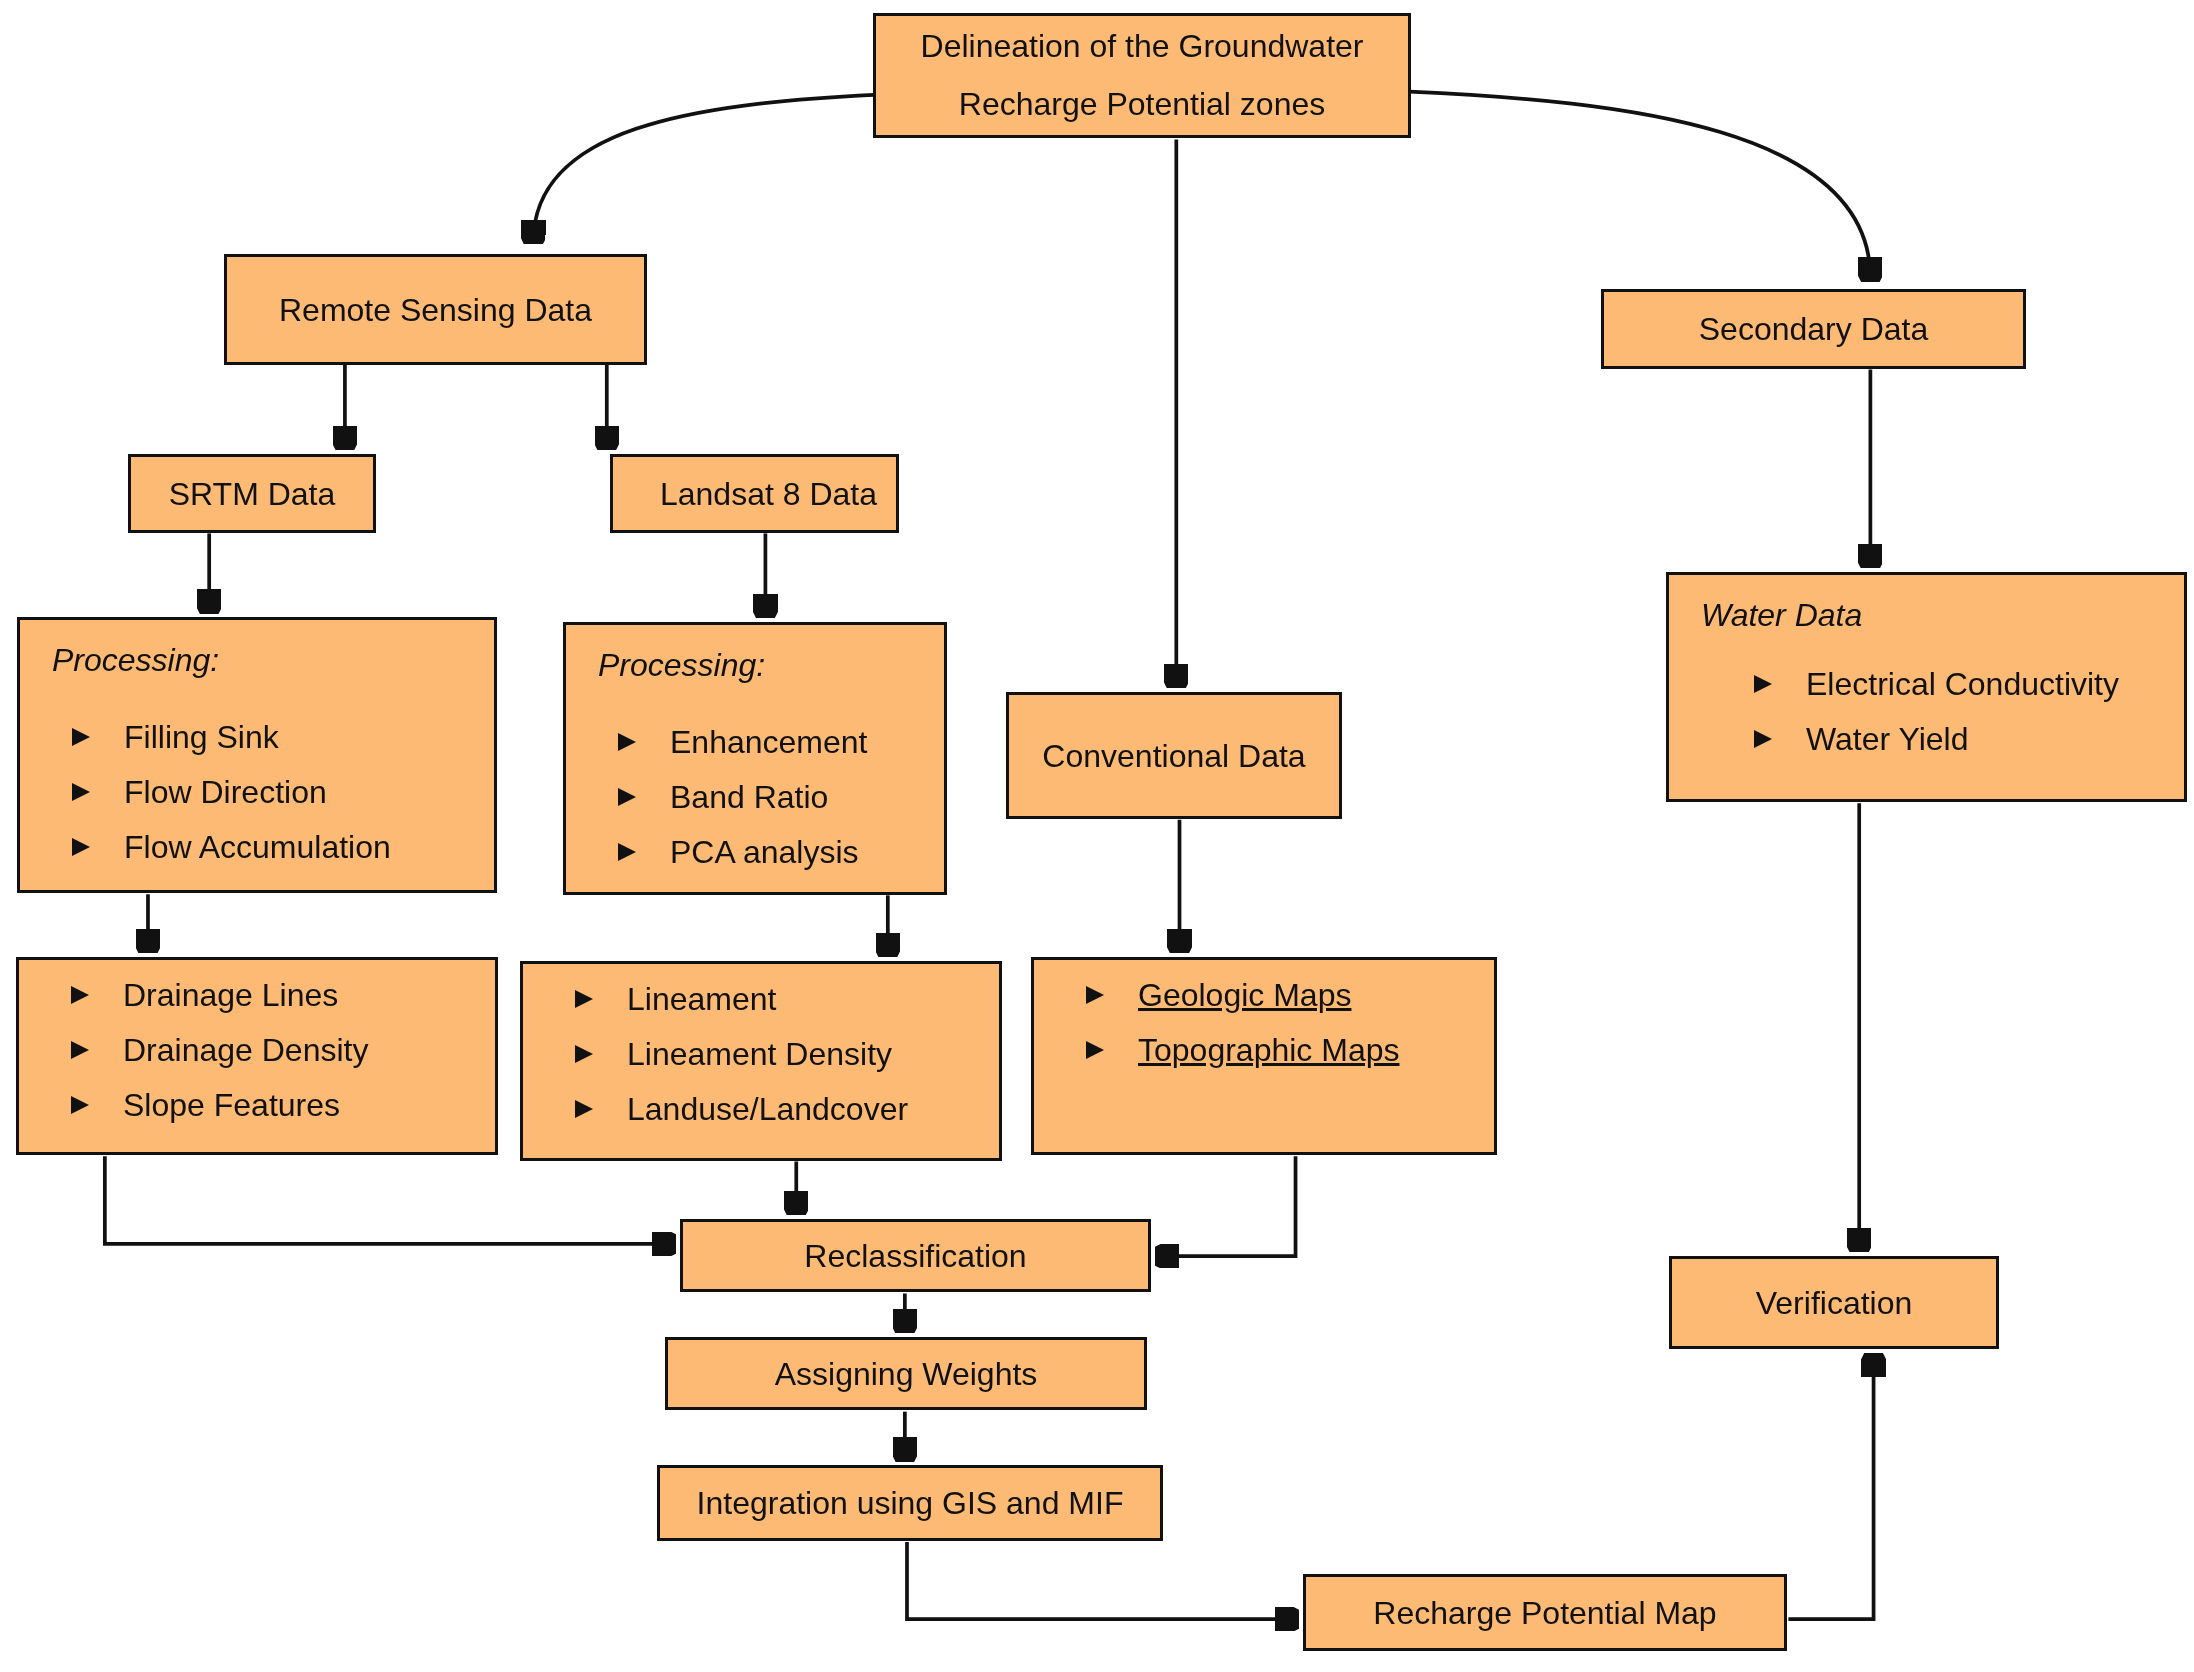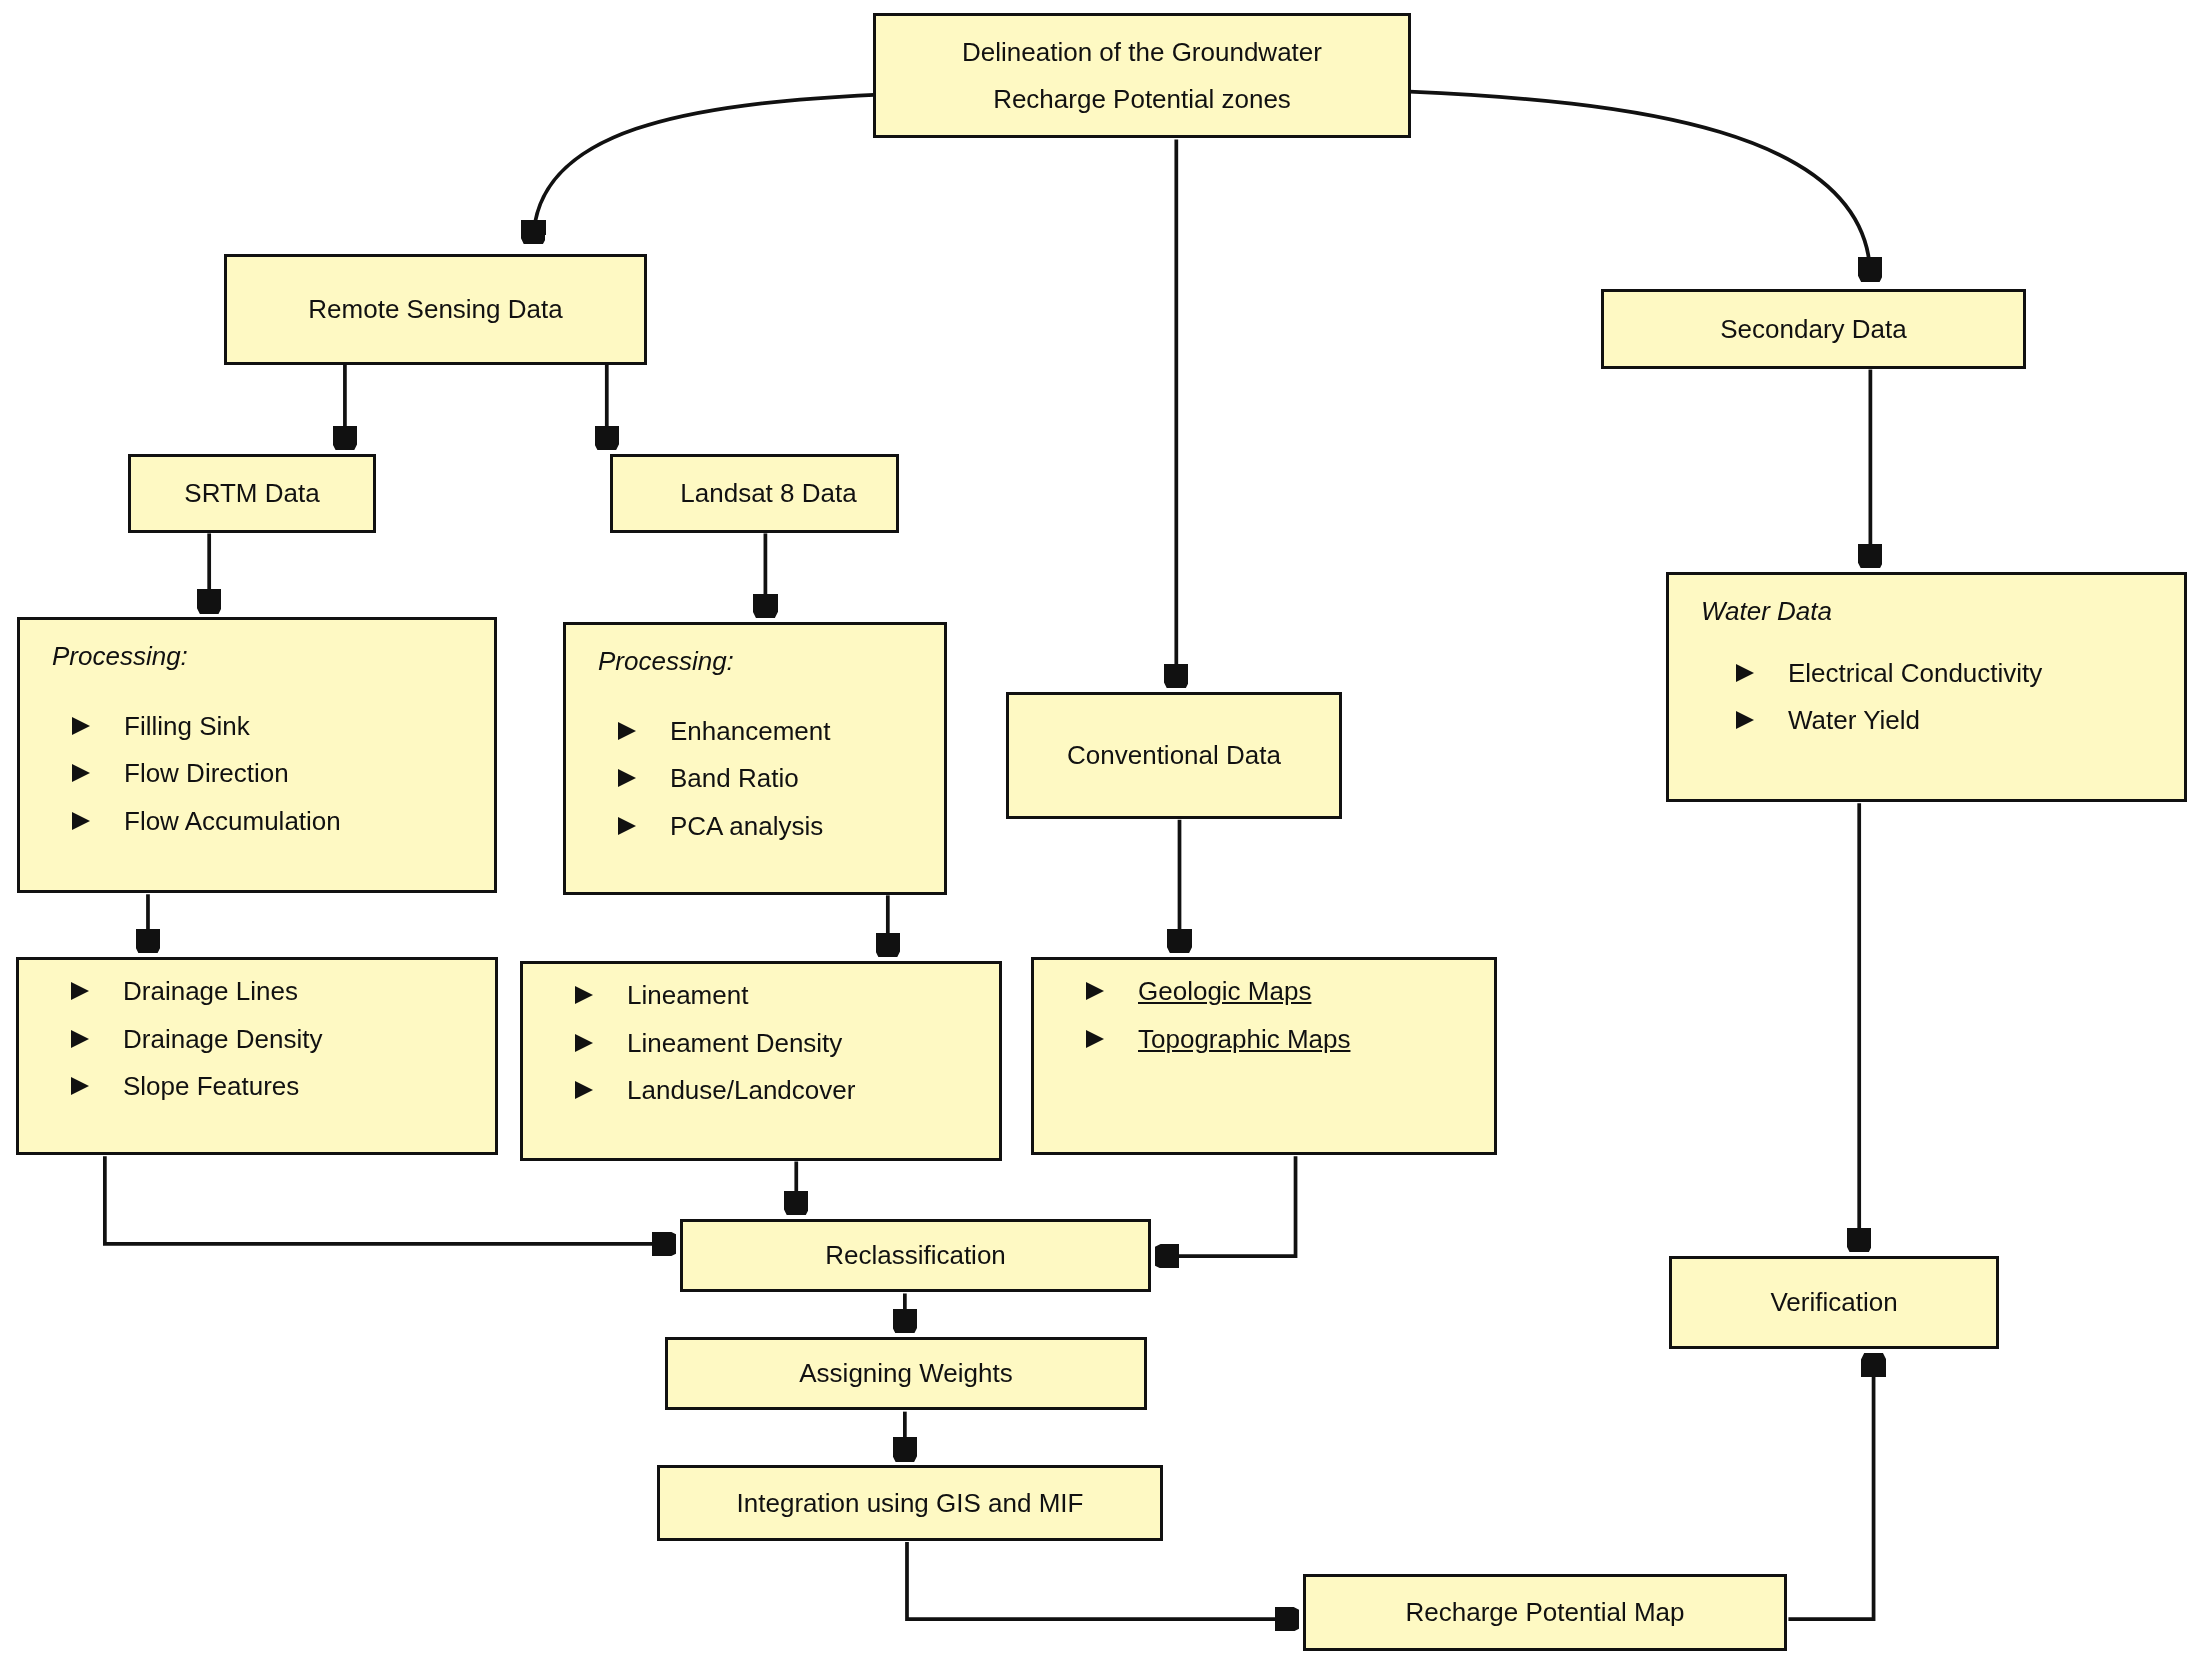--- a/index.html
+++ b/index.html
@@ -19,23 +19,23 @@
     pointer-events: none;
   }
   #connectors path {
     fill: none;
     stroke: #111111;
     stroke-width: 7;
   }
   .box {
     position: absolute;
     border: 3.7px solid #111111;
-    background: #fef9c3;
+    background: #fdba74;
     box-sizing: border-box;
-    font-size: 26px;
+    font-size: 32px;
     line-height: 1.25;
   }
   .box.center {
     display: flex;
     align-items: center;
     justify-content: center;
     text-align: center;
   }
   .box-title {
     padding: 20px 0 0 32px;
@@ -167,21 +167,21 @@
       </div>
     </div>
   </div>
 
   <div class="box center" id="b-conventional">
     <span>Conventional Data</span>
   </div>
 
   <div class="box list" id="b-water">
     <div class="box-title">Water Data</div>
-    <div class="items after-title" style="margin-top:29px; padding-left:67px;">
+    <div class="items after-title" style="margin-top:29px; padding-left:85px;">
       <div class="item">
         <span class="bullet"></span>
         <span>Electrical Conductivity</span>
       </div>
       <div class="item">
         <span class="bullet"></span>
         <span>Water Yield</span>
       </div>
     </div>
   </div>

